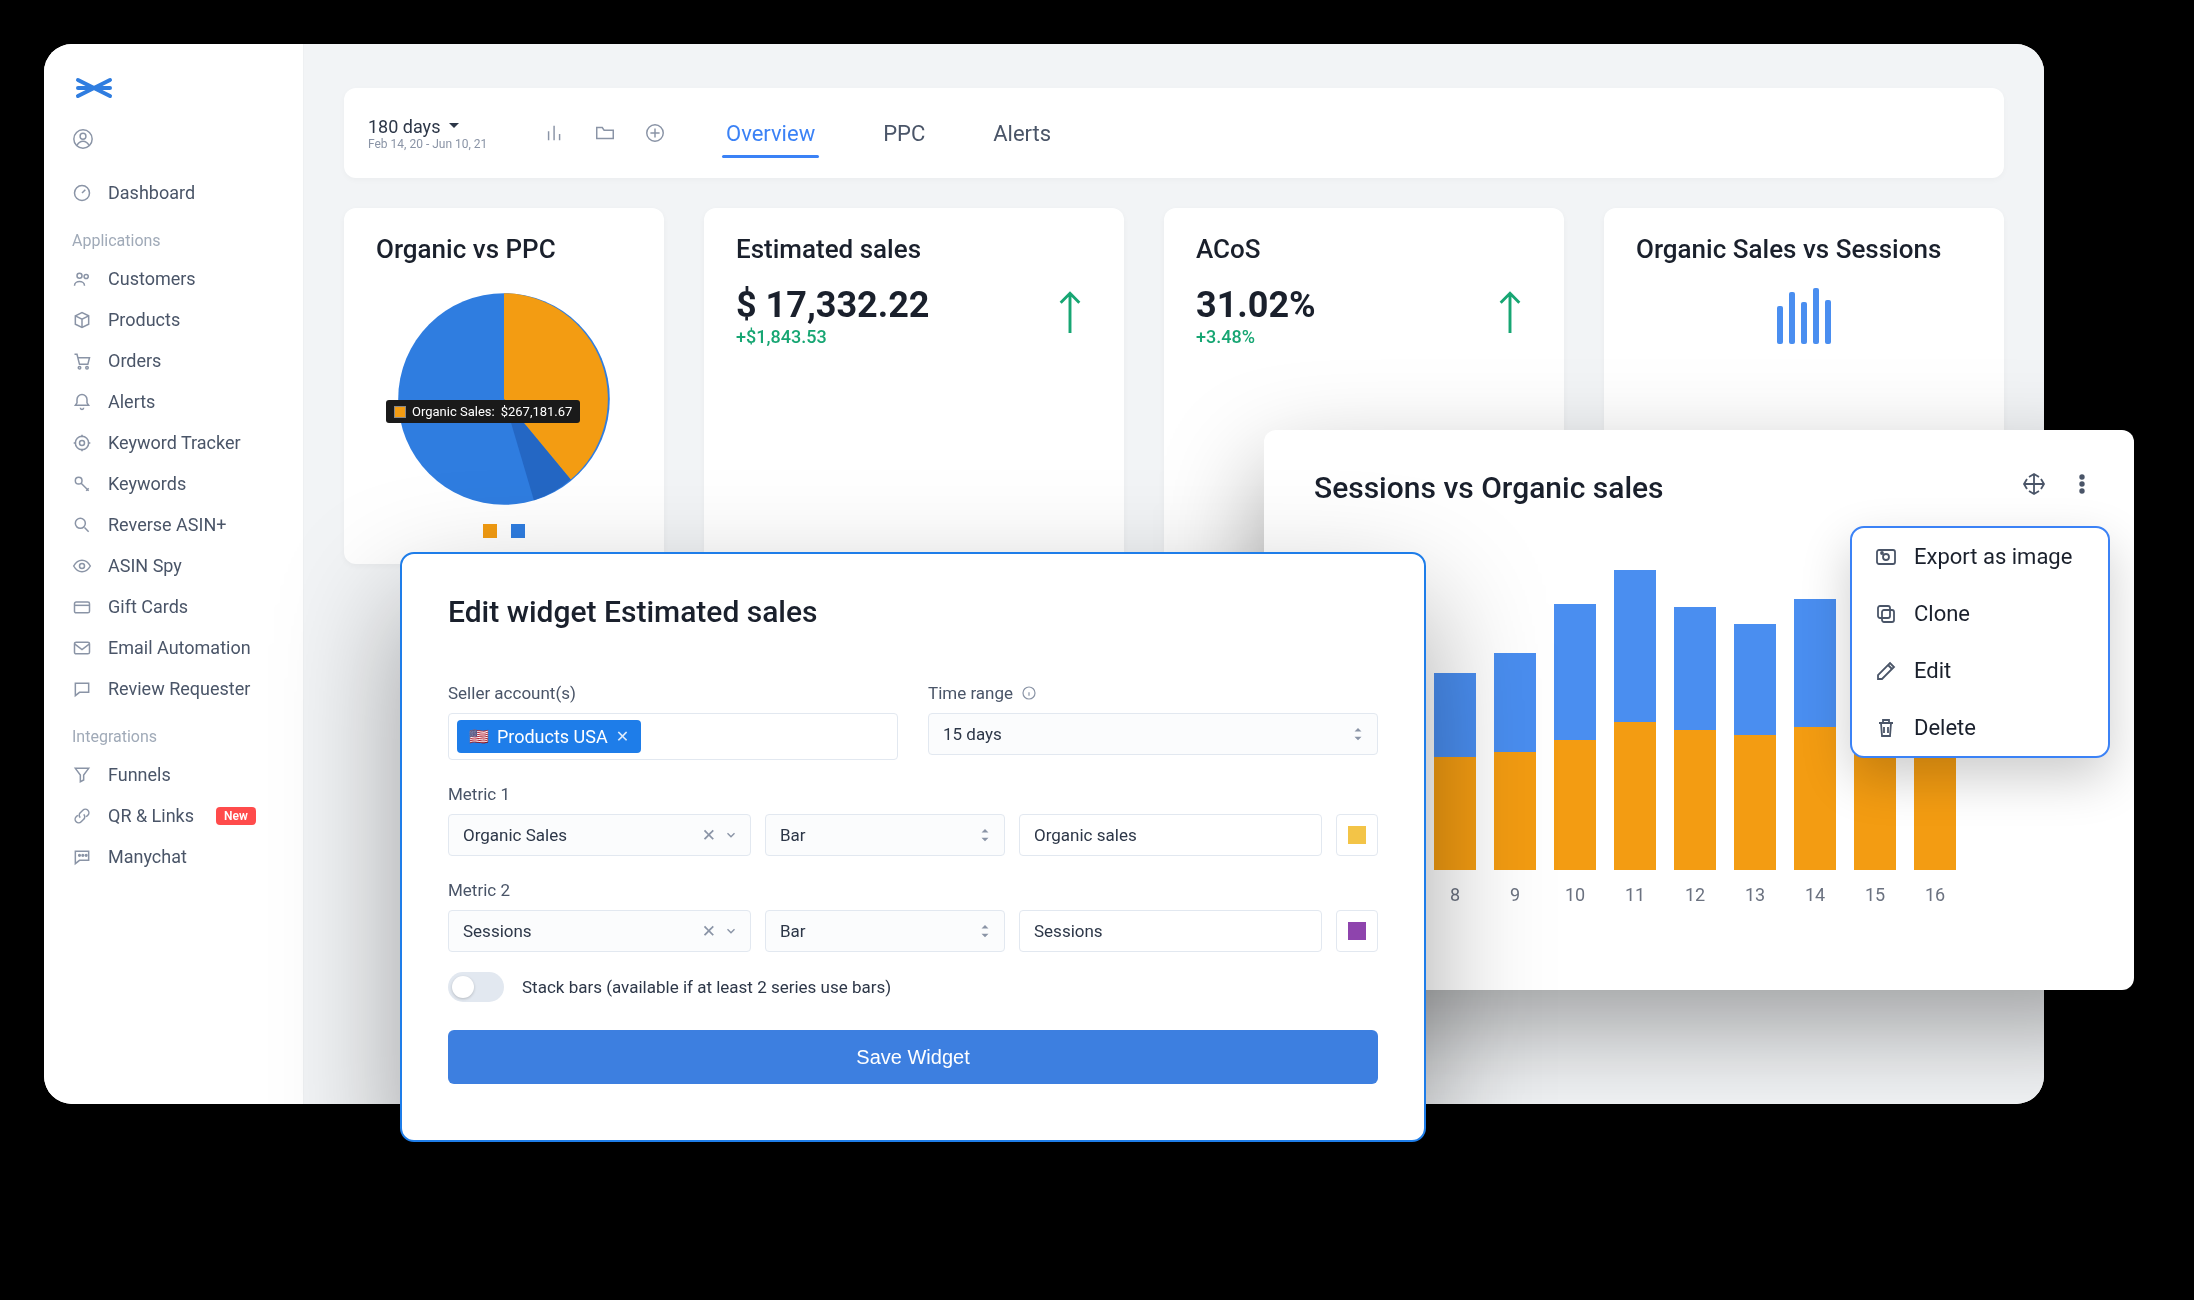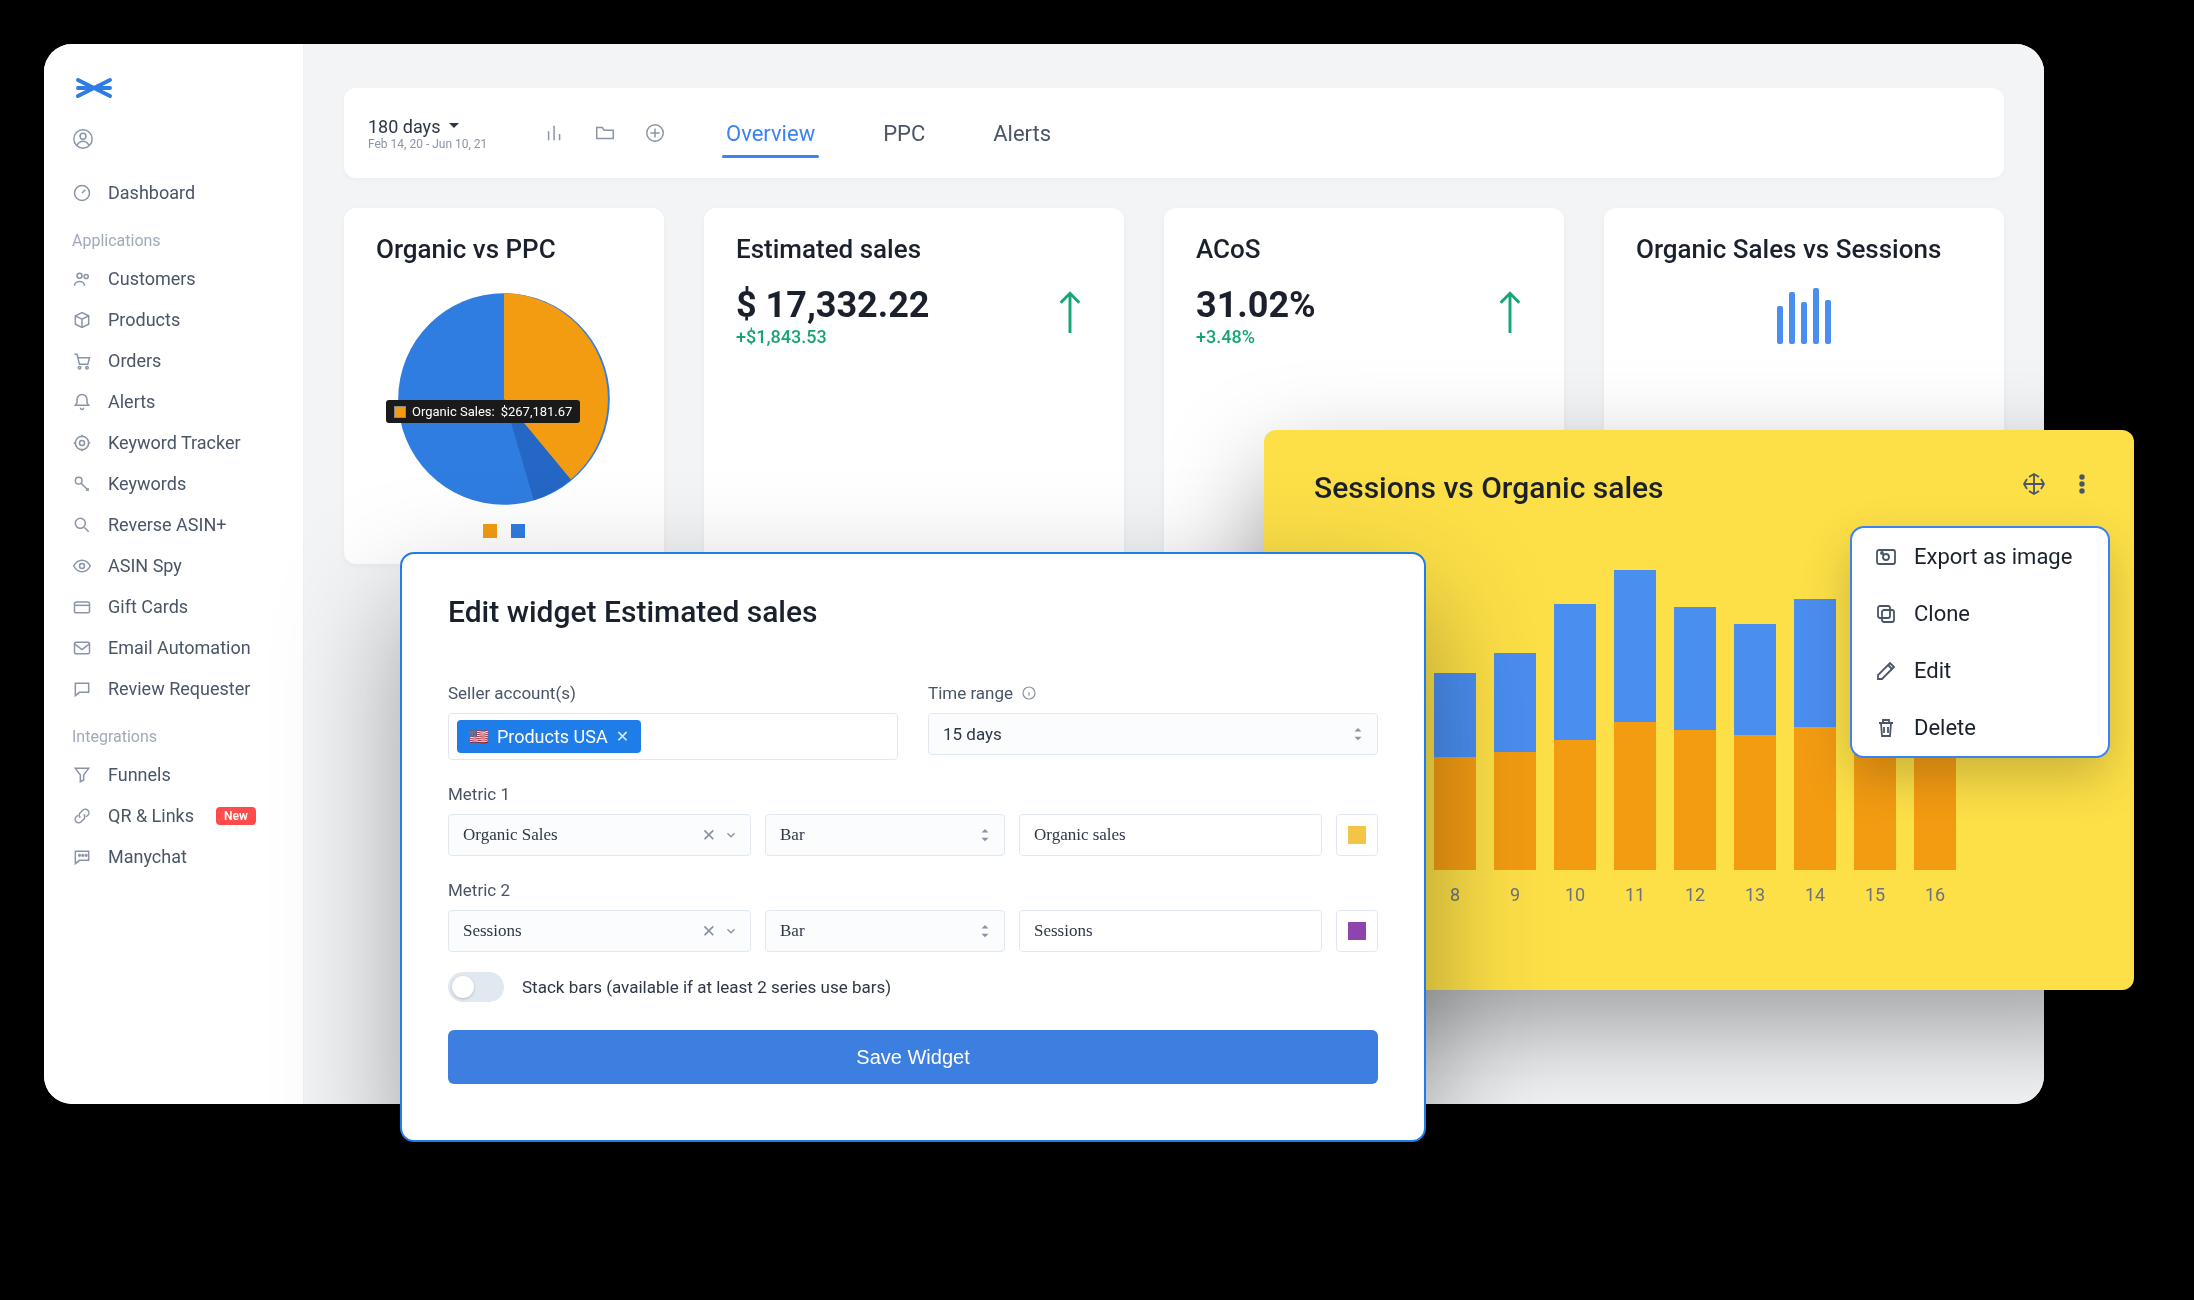--- a/index.html
+++ b/index.html
@@ -52,21 +52,21 @@
 .pie-tip { position: absolute; top: 116px; left: 10px; background: #1a1a1a; color: #fff; font-size: 13px; padding: 4px 8px; border-radius: 3px; display: flex; align-items: center; gap: 6px; white-space: nowrap; }
 .pie-tip .sq { width: 12px; height: 12px; background: #f39c12; border: 1px solid #888; }
 .pie-legend { display: flex; justify-content: center; gap: 14px; margin-top: 10px; }
 .pie-legend .lg { width: 14px; height: 14px; }
 
 
 .mini-bars { display: flex; gap: 6px; align-items: flex-end; height: 60px; justify-content: center; margin-top: 10px; }
 .mini-bars .mb { width: 6px; background: #4a8ef0; border-radius: 2px; }
 
 
-.chart-popup { position: absolute; left: 1264px; top: 430px; width: 870px; height: 560px; background: #fde047; border-radius: 12px; box-shadow: 0 40px 100px rgba(0,0,0,.35); padding: 40px 50px 43px 50px; }
+.chart-popup { position: absolute; left: 1264px; top: 430px; width: 870px; height: 560px; background: #ffffff; border-radius: 12px; box-shadow: 0 40px 100px rgba(0,0,0,.35); padding: 40px 50px 43px 50px; }
 .chart-popup h3 { font-size: 30px; font-weight: 500; color: #1a202c; }
 .popup-ctrl { position: absolute; right: 40px; top: 42px; display: flex; gap: 24px; }
 .popup-ctrl svg { width: 24px; height: 24px; stroke: #4a5568; fill: none; stroke-width: 1.8; cursor: pointer; }
 
 .bar-chart { margin-top: 40px; height: 360px; display: flex; align-items: flex-end; gap: 18px; }
 .bar-col { display: flex; flex-direction: column; align-items: center; width: 42px; }
 .bar-stack { display: flex; flex-direction: column; width: 100%; }
 .bar-seg { width: 100%; }
 .bar-lbl { margin-top: 14px; font-size: 18px; color: #6b7280; }
 
@@ -85,21 +85,21 @@
 
 .chip-box { border: 1px solid #e2e8f0; border-radius: 4px; padding: 6px 8px; min-height: 42px; display: flex; align-items: center; }
 .chip { background: #1e7de9; color: #fff; padding: 6px 12px; border-radius: 4px; font-size: 18px; display: flex; align-items: center; gap: 8px; }
 .chip .flag { font-size: 16px; }
 .chip .x { cursor: pointer; font-size: 16px; opacity: .85; }
 
 .sel { border: 1px solid #e2e8f0; border-radius: 4px; height: 42px; padding: 0 14px; display: flex; align-items: center; justify-content: space-between; font-size: 17px; color: #2d3748; background: #fbfcfd; cursor: pointer; }
 .sel .sel-r { display: flex; align-items: center; gap: 10px; color: #8a94a6; }
 .sel .sel-r svg { width: 10px; height: 14px; fill: #8a94a6; }
 
-.metric-row { display: flex; gap: 14px; align-items: center; font-family: Liberation Serif, serif; }
+.metric-row { display: flex; gap: 14px; align-items: center; }
 .metric-row .sel { flex: 1; }
 .color-swatch { width: 42px; height: 42px; border: 1px solid #e2e8f0; border-radius: 4px; display: flex; align-items: center; justify-content: center; }
 .color-swatch .cs { width: 18px; height: 18px; }
 
 .toggle-row { display: flex; align-items: center; gap: 18px; margin: 20px 0 28px 0; }
 .toggle { width: 56px; height: 30px; border-radius: 15px; background: #e2e8f0; position: relative; cursor: pointer; }
 .toggle::after { content: ''; position: absolute; left: 4px; top: 4px; width: 22px; height: 22px; background: #fff; border-radius: 50%; box-shadow: 0 1px 3px rgba(0,0,0,.2); }
 .toggle-row span { font-size: 17px; color: #2d3748; }
 
 .save-btn { width: 100%; height: 54px; background: #3d7fe0; color: #fff; border: none; border-radius: 6px; font-size: 20px; cursor: pointer; }

